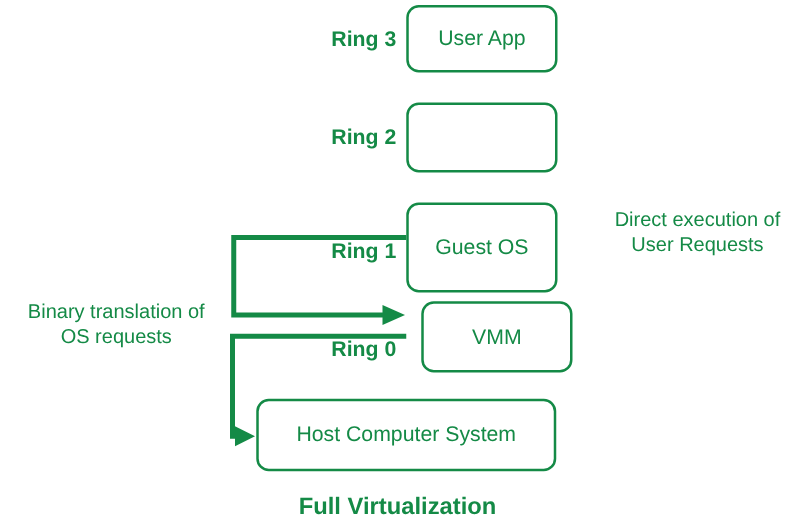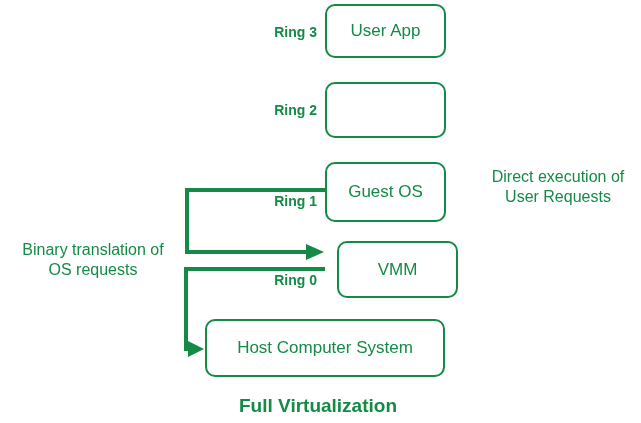--- a/index.html
+++ b/index.html
@@ -23,29 +23,29 @@
     color: var(--green);
     font-size: 17px;
     display: flex;
     align-items: center;
     justify-content: center;
     text-align: left;
     z-index: 2;
   }
   .box-user-app  { left: 325px; top: 4px;   width: 121px; height: 54px; }
   .box-ring2     { left: 325px; top: 82px;  width: 121px; height: 56px; }
-  .box-guest-os  { left: 325px; top: 162px; width: 121px; height: 60px; }
+  .box-guest-os  { left: 325px; top: 162px; width: 121px; height: 72px; }
   .box-vmm       { left: 325px; top: 241px; width: 121px; height: 57px; margin-left: 12px; }
   .box-host      { left: 205px; top: 319px; width: 240px; height: 58px; }
   .ring-label {
     position: absolute;
     right: 324px;
     color: var(--green);
     font-weight: bold;
-    font-size: 14px;
+    font-size: 17px;
     line-height: 18px;
     white-space: nowrap;
     z-index: 3;
   }
   .ring-3 { top: 23px; }
   .ring-2 { top: 101px; }
   .ring-1 { top: 192px; }
   .ring-0 { top: 271px; }
   .annotation {
     position: absolute;

